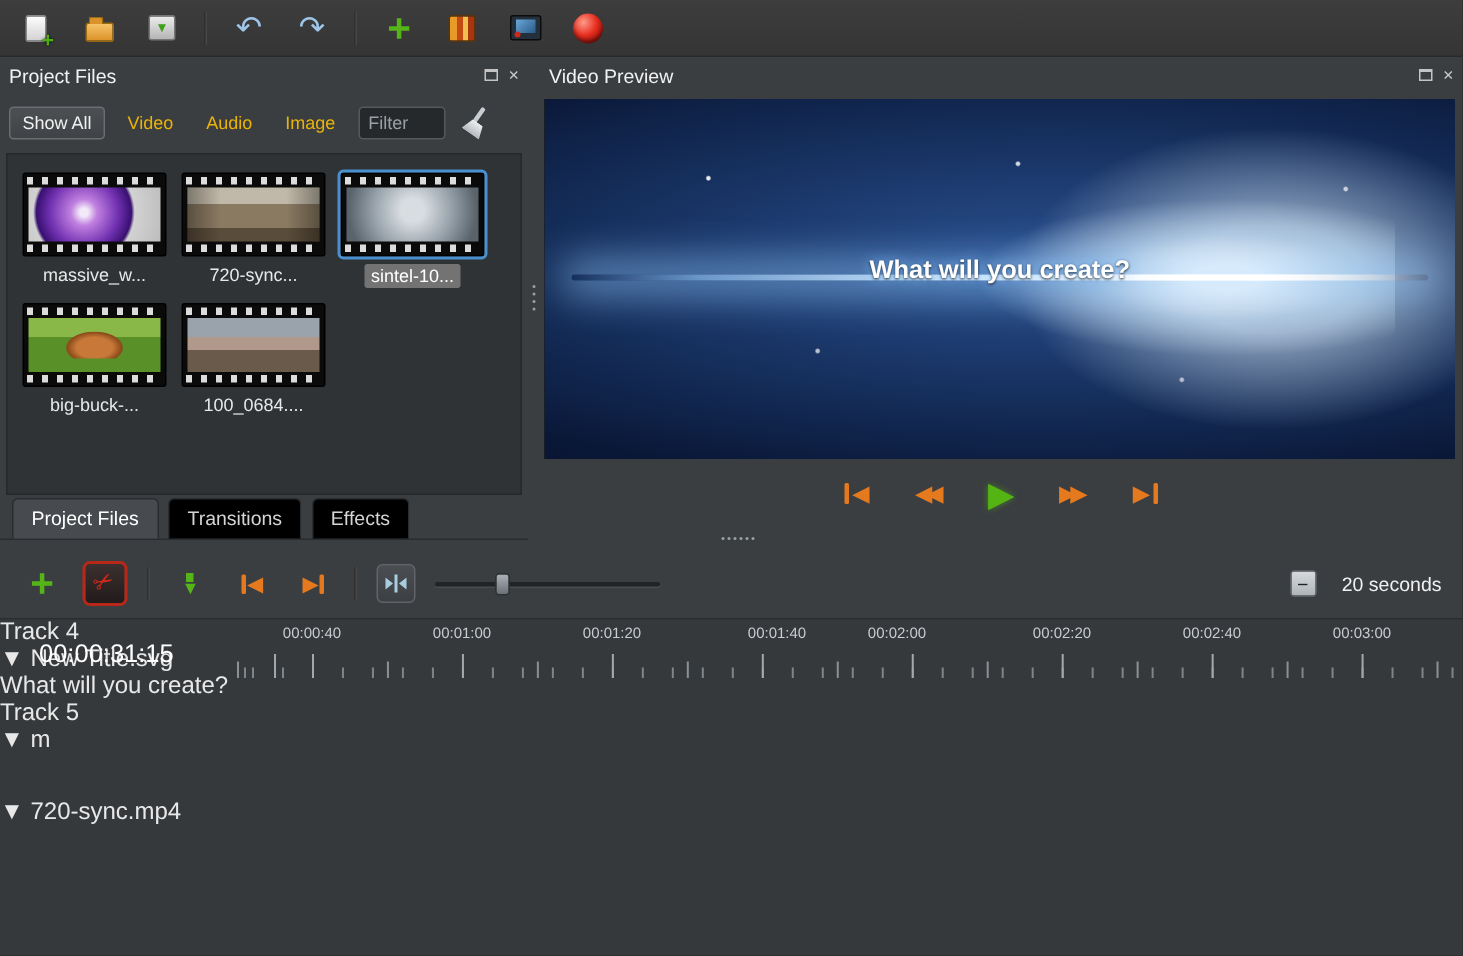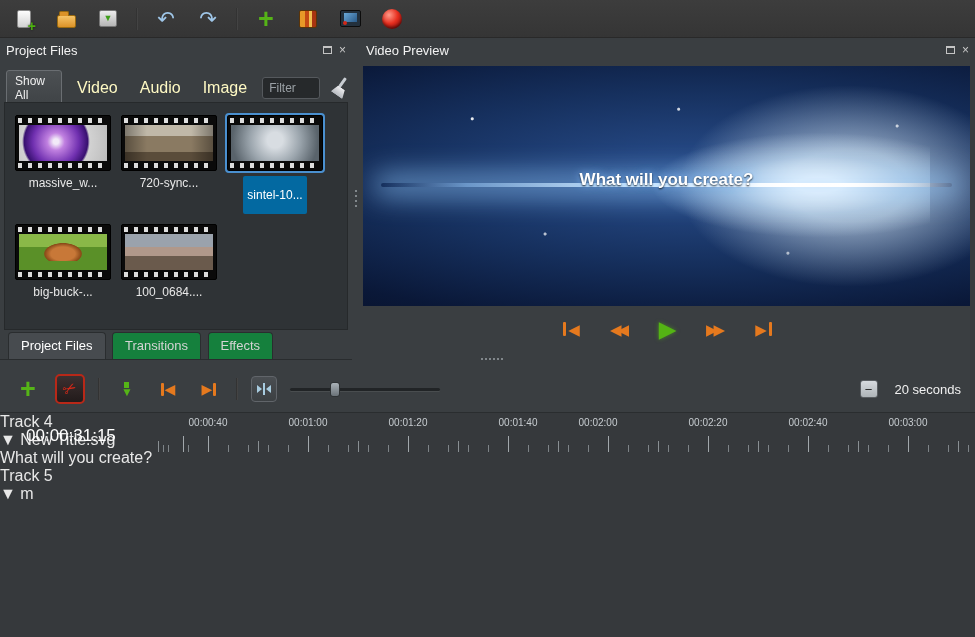--- a/index.html
+++ b/index.html
@@ -27,21 +27,21 @@
   
   .panel-head{display:flex;align-items:center;height:20px;padding:0 6px}
   .panel-title{font-size:13px;color:#f2f2f2;flex:1}
   .win-sq{width:9px;height:8px;border:1px solid #c4c4c4;border-top-width:2px;margin-right:7px}
   .win-x{font-size:12px;color:#c8c8c8;line-height:1}
 
   
   .panel-left{position:absolute;left:0;top:40px;width:352px;height:320px}
   .filter-row{position:absolute;left:6px;top:30px;right:4px;display:flex;align-items:center;gap:8px}
   .btn-toggle{border:1px solid #6a6e72;background:linear-gradient(#4c5053,#3f4346);border-radius:3px;padding:3px 8px;font-size:12px;color:#f0f0f0}
-  .btn-flat{padding:3px 7px;font-size:16px;color:#fef9c3}
+  .btn-flat{padding:3px 7px;font-size:12px;color:#eab308}
   .filter-input{width:58px;height:22px;background:#26292b;border:1px solid #55595d;border-radius:3px;color:#ccc;padding:0 6px;font-size:12px}
   .filter-input::placeholder{color:#9aa0a5}
   .broom{position:relative;width:24px;height:24px}
   .broom .handle{position:absolute;left:13px;top:1px;width:3px;height:11px;background:#c8cdd2;transform:rotate(35deg);border-radius:1px}
   .broom .head{position:absolute;left:4px;top:11px;width:14px;height:9px;background:linear-gradient(#eeeef0,#b4b8be);clip-path:polygon(22% 0,78% 0,100% 100%,0 100%);transform:rotate(35deg)}
 
   .files{position:absolute;left:4px;top:62px;width:344px;height:228px;background:#2f3336;border:1px solid #26292b;display:grid;grid-template-columns:repeat(3,96px);column-gap:10px;row-gap:10px;padding:12px 10px;align-content:start}
   .file-item{width:96px}
   .fthumb{position:relative;width:96px;height:56px;background:#0a0a0a;border:1px solid #000;border-radius:2px;overflow:hidden}
   .fthumb.sel{outline:2px solid #4a90d0}
@@ -50,24 +50,24 @@
   .fthumb .art{position:absolute;left:3px;right:3px;top:9px;bottom:9px}
   .art-massive{background:radial-gradient(circle at 42% 46%,#f2eaf8 0 5%,#c080e0 16%,#7030b0 42%,#381070 58%,#d2d2d2 62%,#bdbdbd 100%)}
   .art-courtyard{background:linear-gradient(90deg,rgba(0,0,0,.35),transparent 25%,transparent 75%,rgba(0,0,0,.35)),linear-gradient(180deg,#c0b8a8 0 30%,#8a7a62 30% 75%,#5a4c3a 75%)}
   .art-sintel{background:radial-gradient(circle at 50% 42%,#d8dde2 0 16%,#9aa4ac 52%,#59636b 88%)}
   .art-bunny{position:relative;background:linear-gradient(180deg,#8ab848 0 35%,#5a9028 35%)}
   .art-bunny::after{content:"";position:absolute;left:28%;top:26%;width:44%;height:50%;background:radial-gradient(ellipse at 50% 60%,#c87838 0 45%,#8a4a18 68%,transparent 72%)}
   .art-bed{background:linear-gradient(180deg,#9aa2ac 0 35%,#b0988a 35% 60%,#6a5a4c 60%)}
   .thumb-title{width:96px;height:56px;background:#000;border:1px solid #1a1a1a;display:flex;align-items:center;justify-content:center}
   .thumb-title span{font-size:6px;color:#fff}
   .file-label{margin-top:5px;font-size:12px;color:#e8e8e8;text-align:center;white-space:nowrap}
-  .sel-label{background:#0369a1;color:#fff;border-radius:2px;padding:12px 4px;display:inline-block}
+  .sel-label{background:#737373;color:#fff;border-radius:2px;padding:1px 4px;display:inline-block}
 
   .tabs{position:absolute;left:0;top:292px;width:352px;height:28px;border-bottom:1px solid #292c2e;padding-left:8px}
-  .tab{display:inline-block;padding:5px 12px 6px;font-size:13px;border:1px solid #2a2d2f;border-bottom:none;border-radius:4px 4px 0 0;background:#15803d;color:#d4d4d4;margin-right:2px}
+  .tab{display:inline-block;padding:5px 12px 6px;font-size:13px;border:1px solid #2a2d2f;border-bottom:none;border-radius:4px 4px 0 0;background:#000000;color:#d4d4d4;margin-right:2px}
   .tab.active{background:#474b4f;color:#fff}
 
   
   .vsplit{position:absolute;left:352px;top:40px;width:8px;height:320px}
   .vdots{position:absolute;left:3px;top:150px;display:flex;flex-direction:column;gap:3px}
   .dot{width:2px;height:2px;background:#9aa0a4;border-radius:50%}
   .hdots{position:absolute;left:481px;top:358px;display:flex;gap:2px}
 
   
   .panel-right{position:absolute;left:360px;top:40px;width:615px;height:326px}
@@ -392,20 +392,24 @@
           <span>m</span>
         </div>
         <div class="mini-film" style="left:3px;top:17px;width:32px;height:30px">
           <span class="strip top"></span><span class="strip bot"></span>
           <span class="m-art" style="background:radial-gradient(circle at 45% 45%,#e8d8f4 0 8%,#a060d0 30%,#5020a0 60%,#c8c8c8 64%)"></span>
         </div>
       </div>
 
 
       <div class="clip" style="left:258px;width:154px">
+        <div class="clip-head">
+          <span class="chev">▼</span>
+          <span>720-sync.mp4</span>
+        </div>
         <span class="vicon"></span>
         <div class="mini-film" style="left:32px;top:19px;width:30px;height:30px">
           <span class="strip top"></span><span class="strip bot"></span>
           <span class="m-art" style="background:linear-gradient(180deg,#b8b4ac 0 35%,#6a6258 35%)"></span>
         </div>
       </div>
 
       
     </div>
 

